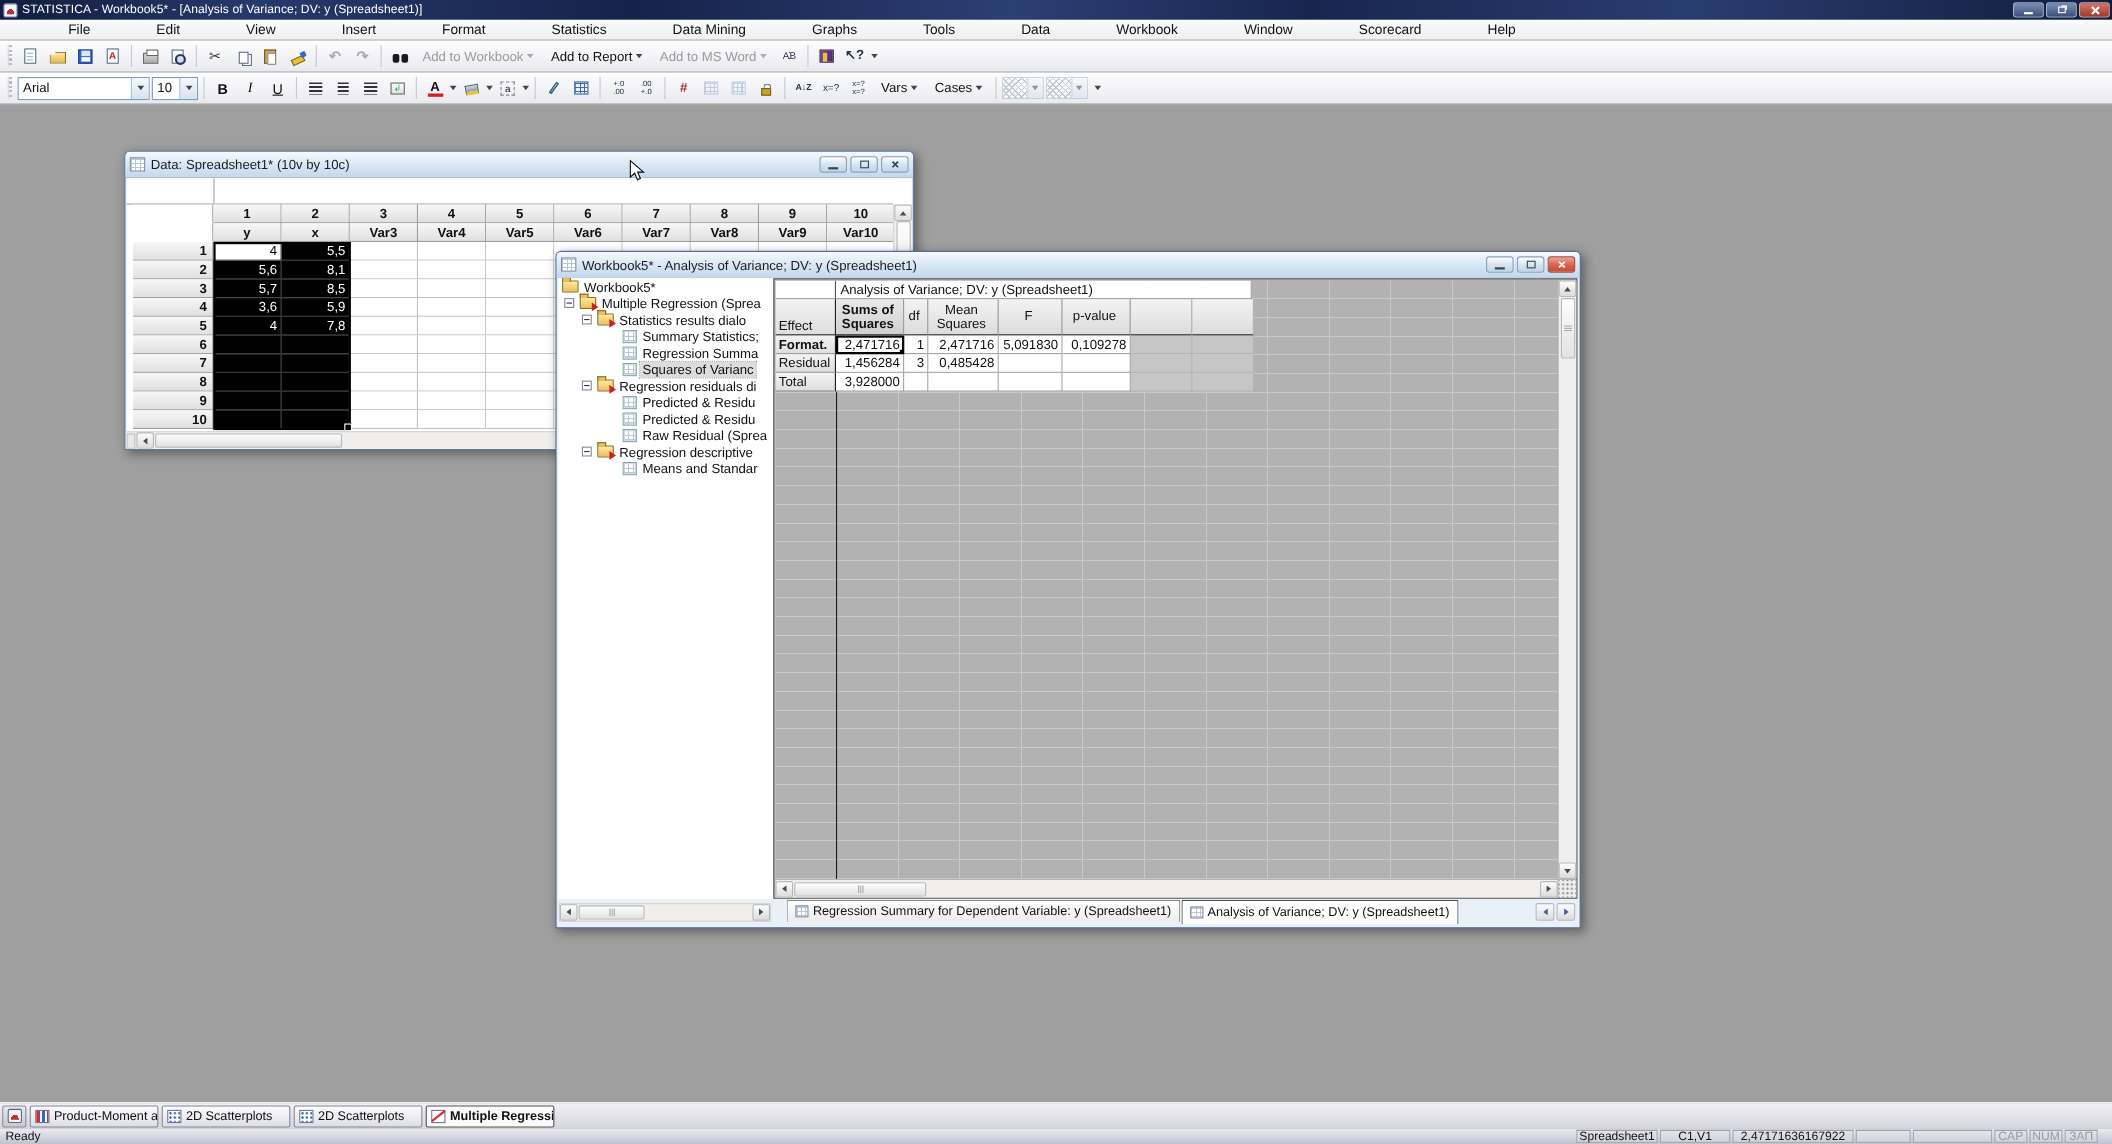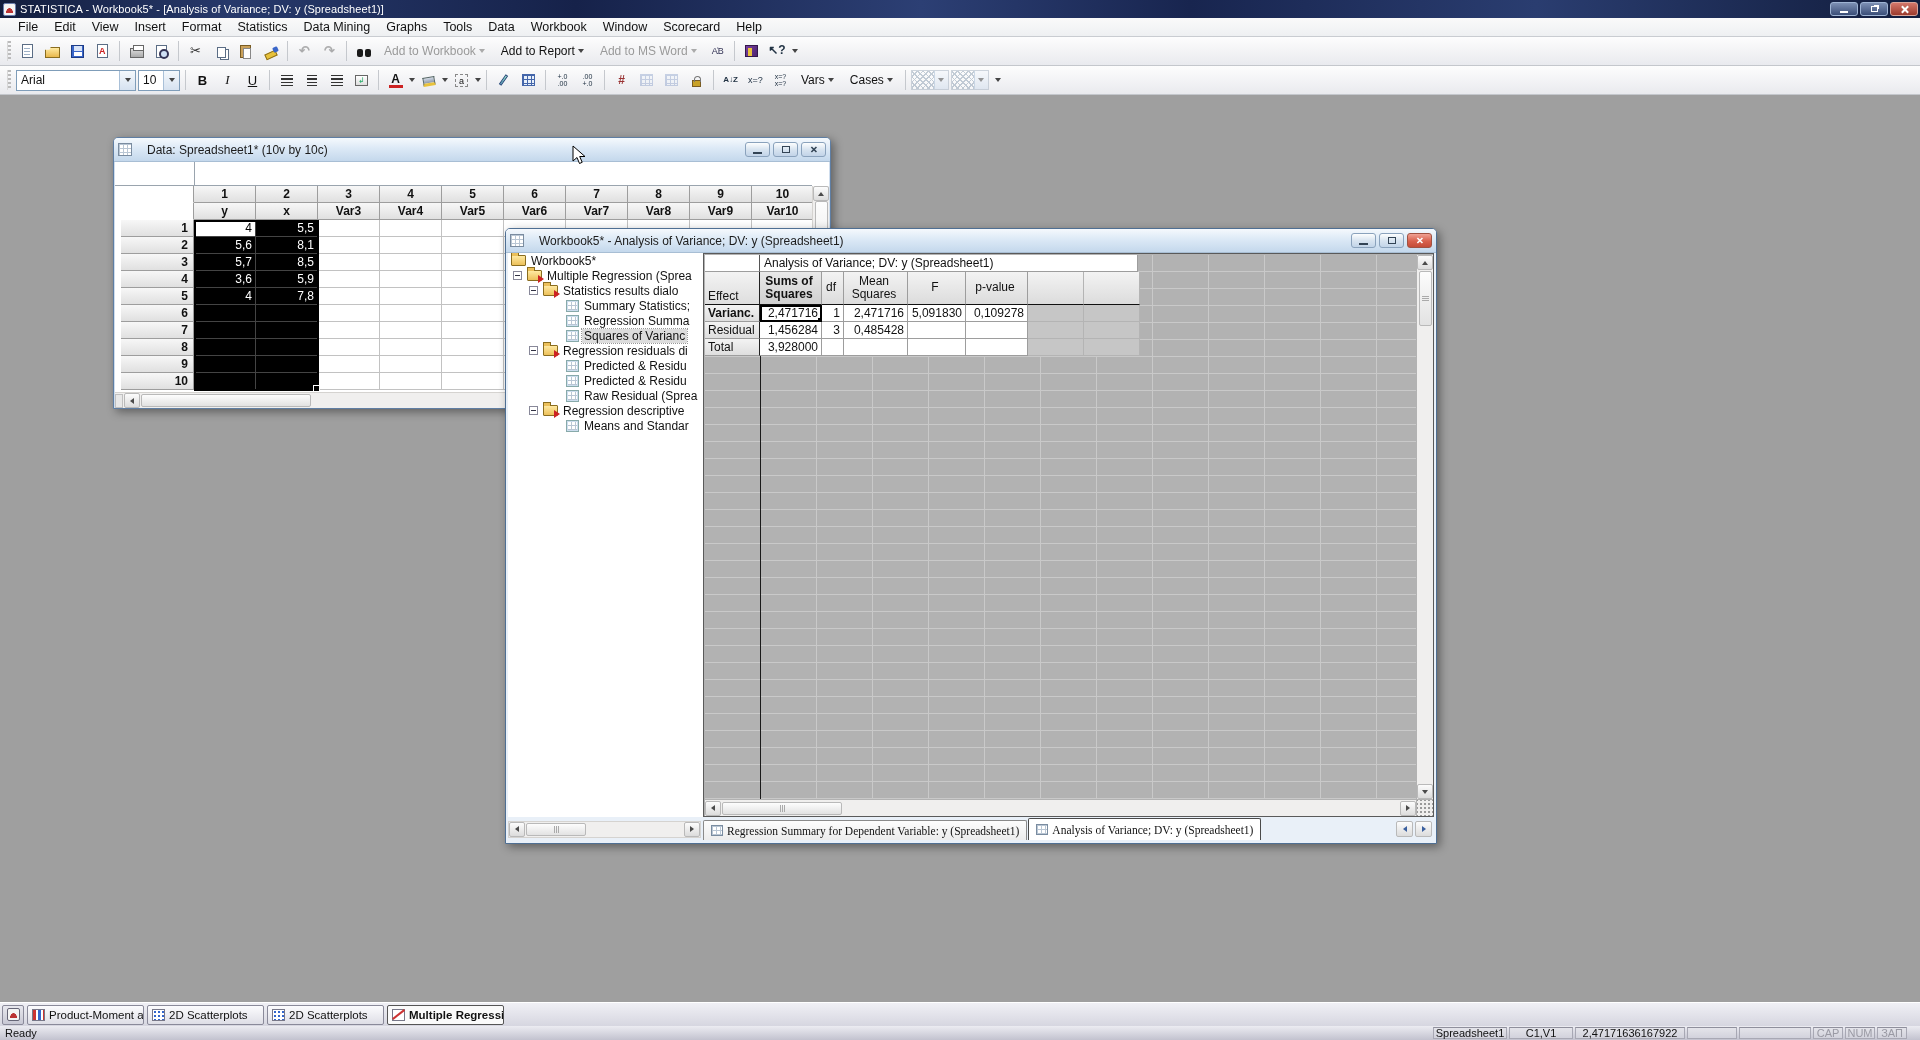--- a/index.html
+++ b/index.html
@@ -22,21 +22,21 @@
   .glyph-min{width:8px;height:2px;background:#fff;margin-top:5px;}
   .glyph-restore{width:7px;height:6px;border:1px solid #fff;background:transparent;box-shadow:2px -2px 0 -1px #fff;}
   .glyph-x{position:relative;width:9px;height:9px;}
   .glyph-x::before,.glyph-x::after{content:"";position:absolute;left:4px;top:0;width:2px;height:9px;background:#fff;}
   .glyph-x::before{transform:rotate(45deg);} .glyph-x::after{transform:rotate(-45deg);}
 
   
   .menubar{position:absolute;left:0;top:18px;width:100%;height:19px;background:linear-gradient(#fafafa,#eef0f2);
     border-bottom:1px solid #c9ccd1;display:flex;align-items:center;padding-left:10px;}
   .menu-items{display:flex;height:100%;}
-  .menu-item{padding:0 8px;display:flex;align-items:center;font-size:12.5px;cursor:default;}
+  .menu-item{padding:0 8px;display:flex;align-items:center;font-size:12.5px;cursor:default;margin-left:44px;}
 
   
   .toolbar{position:absolute;left:0;width:100%;height:29px;
     background:linear-gradient(#fdfdfd,#e9eaee);border-bottom:1px solid #c4c7cc;
     display:flex;align-items:center;gap:2px;padding:0 4px;}
   .tb1{top:37px;} .tb2{top:66px;}
   .grip{width:4px;height:20px;margin:0 3px;
     background:repeating-linear-gradient(#bbb 0 2px,transparent 2px 4px);border-left:1px solid #d8d8d8;}
   .tbsep{width:1px;height:20px;background:#c5c8cd;margin:0 3px;}
   .tbtn{width:23px;height:22px;border:1px solid transparent;border-radius:2px;display:flex;align-items:center;justify-content:center;position:relative;}
@@ -109,21 +109,21 @@
      repeating-linear-gradient(45deg,#9ab 0 1px,transparent 1px 4px),
      repeating-linear-gradient(-45deg,#9ab 0 1px,transparent 1px 4px),#fff;}
   .pattern-combo .cbtn{width:14px;background:linear-gradient(#f4f8fc,#d6e2f0);border-left:1px solid #a9c0d8;display:flex;align-items:center;justify-content:center;}
 
   
   .workspace{position:absolute;left:0;top:95px;width:1920px;height:907px;background:#9f9f9f;overflow:hidden;}
 
   
   .win{position:absolute;border:1px solid #5f7ea3;border-radius:5px 5px 0 0;
     box-shadow:3px 3px 10px rgba(0,0,0,.4);background:#cfdded;}
-  .ctitle{height:24px;border-radius:4px 4px 0 0;display:flex;align-items:center;padding:0 4px;gap:15px;
+  .ctitle{height:24px;border-radius:4px 4px 0 0;display:flex;align-items:center;padding:0 4px;gap:5px;
     background:linear-gradient(#f5f9fd,#dce9f6 45%,#c4d8ec);border-bottom:1px solid #a8bed4;}
   .ctitle .ttl{flex:1;font-size:12px;color:#1c1c1c;white-space:nowrap;overflow:hidden;}
   .cbtns{display:flex;gap:3px;}
   .cwbtn{width:25px;height:15px;border:1px solid #8aa2bc;border-radius:3px;
     background:linear-gradient(#fdfefe,#d8e4f0 50%,#c2d4e8);display:flex;align-items:center;justify-content:center;}
   .cwbtn .glyph-min{background:#345;margin-top:6px;height:2px;width:9px;}
   .cwbtn .glyph-max{width:8px;height:7px;border:1px solid #345;}
   .cwbtn.close-red{background:linear-gradient(#f0a294,#d8604c 55%,#c44c38);border-color:#a05242;}
   .cwbtn.close-red .glyph-x::before,.cwbtn.close-red .glyph-x::after{background:#fff;}
   .cwbtn .glyph-x{transform:scale(.8);}
@@ -219,21 +219,21 @@
   .pane-vscroll{position:absolute;right:0;top:1px;bottom:17px;width:16px;background:#f0efee;display:flex;flex-direction:column;align-items:center;}
   .pane-vscroll .sb-thumb{width:13px;height:55px;margin:1px 0;display:flex;flex-direction:column;align-items:center;justify-content:center;gap:1px;}
   .pane-vscroll .sb-thumb i{width:7px;height:1px;}
   .pane-hscroll{position:absolute;left:1px;right:17px;bottom:0;height:16px;background:#f0efee;display:flex;align-items:center;}
   .pane-hscroll .sb-thumb{width:120px;}
   .corner-grip{position:absolute;right:0;bottom:0;width:16px;height:16px;background:#f0efee;
     background-image:radial-gradient(#9a9a9a 1px,transparent 1.2px);background-size:4px 4px;background-position:6px 6px;}
   .wb-bottom{position:absolute;left:2px;right:2px;bottom:3px;height:22px;display:flex;align-items:center;background:#e9f0f8;}
   .tree-hscroll{width:193px;height:17px;background:#f0efee;border:1px solid #d5d3d0;display:flex;align-items:center;flex:none;}
   .tree-hscroll .sb-thumb{width:60px;}
-  .tab-strip{flex:1;display:flex;align-items:flex-end;height:22px;gap:1px;padding-left:2px;overflow:hidden;font-family:Liberation Serif, serif;}
+  .tab-strip{flex:1;display:flex;height:22px;gap:1px;padding-left:14px;overflow:hidden;}
   .wtab{display:flex;align-items:center;gap:4px;height:20px;padding:0 7px;border:1px solid #8a8a8a;border-bottom:none;
     background:linear-gradient(#fdfdfd,#ececec);font-size:11.5px;white-space:nowrap;border-radius:2px 2px 0 0;}
   .wtab[data-active="true"]{background:#fff;border-color:#4a4a4a;height:22px;}
   .wtab .sheet-ic{width:12px;height:11px;flex:none;}
   .tab-scrollers{display:flex;gap:2px;padding:0 2px;flex:none;}
   .tsb{width:17px;height:16px;background:linear-gradient(#fcfcfc,#dcdcdc);border:1px solid #b9b9b9;border-radius:2px;display:flex;align-items:center;justify-content:center;}
 
   
   .taskbar{position:absolute;left:0;top:1002px;width:100%;height:24px;
     background:linear-gradient(#f0f0f5,#d6d6e0);border-top:1px solid #fff;display:flex;align-items:center;gap:3px;padding:0 2px;}
@@ -809,21 +809,21 @@
                 <div class="acell c-df c-hd">df</div>
                 <div class="acell c-ms c-hd">Mean Squares</div>
                 <div class="acell c-f c-hd">F</div>
                 <div class="acell c-p c-hd">p-value</div>
                 <div class="acell c-fill"></div>
                 <div class="acell c-fill"></div>
               </div>
               <div class="anova-rows">
 
               <div class="trow">
-                  <div class="acell c-eff">Varianc.</div>
+                  <div class="acell c-eff">Format.</div>
                   <div class="acell c-ss">2,471716</div>
                   <div class="acell c-df">1</div>
                   <div class="acell c-ms">2,471716</div>
                   <div class="acell c-f">5,091830</div>
                   <div class="acell c-p">0,109278</div>
                   <div class="acell c-fill"></div>
                   <div class="acell c-fill"></div>
                 </div>
                   <div class="trow">
                   <div class="acell c-eff">Residual</div>

